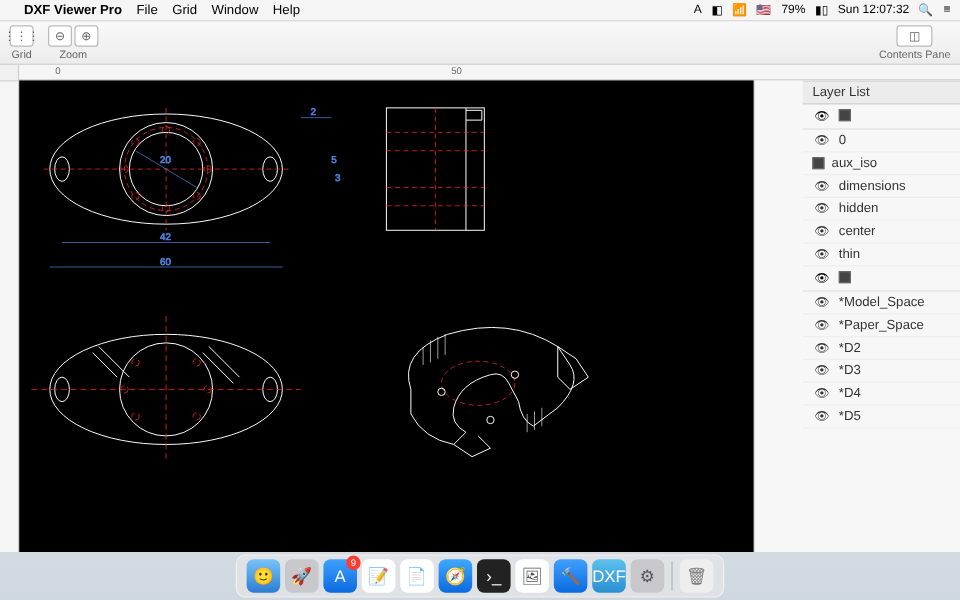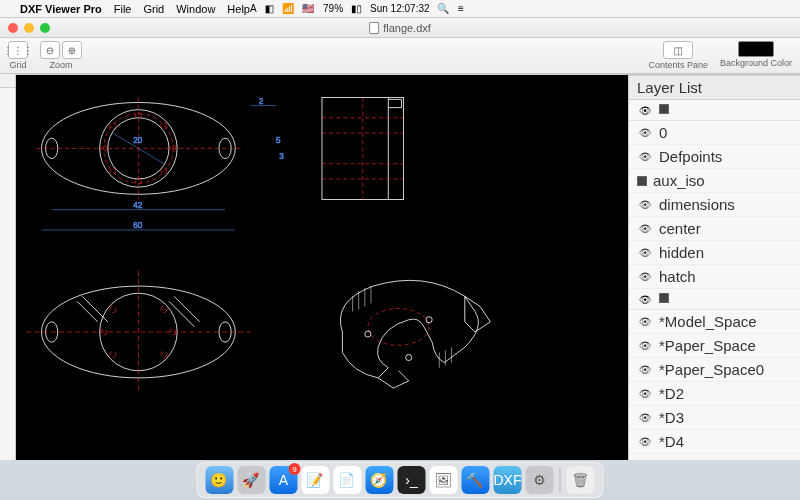--- a/index.html
+++ b/index.html
@@ -1,19 +1,19 @@
 <!DOCTYPE html>
 <html><head>
 <meta charset="utf-8">
 <style>
 * { margin: 0; padding: 0; box-sizing: border-box; font-family: -apple-system, "Helvetica Neue", Arial, sans-serif; }
 body { width: 800px; height: 500px; overflow: hidden; background: linear-gradient(180deg,#b8c4d0 0%,#e8ecef 40%,#d0d8df 100%); position: relative; }
 
 
-.menubar { height: 18px; background: rgba(248,248,248,0.95); display: flex; align-items: center; font-size: 11px; padding: 0 8px; justify-content: flex-start; border-bottom: 1px solid #ccc; }
+.menubar { height: 18px; background: rgba(248,248,248,0.95); display: flex; align-items: center; font-size: 11px; padding: 0 8px; justify-content: space-between; border-bottom: 1px solid #ccc; }
 .menubar-left { display: flex; align-items: center; gap: 12px; }
 .menubar-left .app { font-weight: 600; }
 .menubar-right { display: flex; align-items: center; gap: 8px; font-size: 10px; }
 .apple { font-size: 12px; }
 
 
 .window { position: absolute; top: 18px; left: 0; right: 0; bottom: 40px; background: #fff; display: flex; flex-direction: column; }
 .titlebar { height: 20px; background: linear-gradient(#f6f6f6,#e8e8e8); border-bottom: 1px solid #ccc; display: flex; align-items: center; position: relative; font-size: 11px; }
 .traffic { display: flex; gap: 6px; padding-left: 8px; }
 .tl { width: 10px; height: 10px; border-radius: 50%; }
@@ -33,21 +33,21 @@
 .ruler-h { height: 14px; background: #f5f5f5; border-bottom: 1px solid #ccc; font-size: 8px; color: #666; position: relative; flex:1; }
 .ruler-h span { position: absolute; top: 1px; }
 .ruler-v { width: 16px; background: #f5f5f5; border-right: 1px solid #ccc; }
 .left-col { display:flex; flex-direction:column; }
 .main-col { flex:1; display:flex; flex-direction:column; }
 .canvas-row { flex:1; display:flex; }
 
 .canvas { flex: 1; background: #000; position: relative; overflow: hidden; }
 .canvas svg { width: 100%; height: 100%; }
 
-.sidebar { width: 172px; background: #f7f7f7; border-left: 1px solid #ccc; display: flex; flex-direction: column; font-size: 15px; overflow-y: auto; }
+.sidebar { width: 172px; background: #f7f7f7; border-left: 1px solid #ccc; display: flex; flex-direction: column; font-size: 11px; overflow-y: auto; padding-left: 40px; }
 .panel-header { background: #ececec; padding: 3px 8px; font-weight: 500; border-bottom: 1px solid #d0d0d0; border-top: 1px solid #d0d0d0; color:#333; }
 .panel-controls { padding: 4px 8px; display: flex; gap: 6px; border-bottom: 1px solid #e0e0e0; }
 .eye { width: 16px; height: 12px; display: inline-flex; align-items: center; justify-content: center; }
 .eye::before { content: "👁"; font-size: 10px; filter: grayscale(1); }
 .sq { width: 10px; height: 10px; border: 1px solid #666; display: inline-block; background:#444; }
 .layer-row { padding: 3px 8px; display: flex; align-items: center; gap: 6px; border-bottom: 1px solid #eee; cursor: pointer; color:#333; }
 
 .dock { position: absolute; bottom: 2px; left: 50%; transform: translateX(-50%); height: 36px; background: rgba(230,230,230,0.65); border-radius: 8px; padding: 3px 8px; display: flex; gap: 4px; align-items: center; border:1px solid rgba(255,255,255,0.5); }
 .dock-item { width: 28px; height: 28px; border-radius: 6px; background: linear-gradient(#6ab0f3,#2a6fc9); display:flex; align-items:center; justify-content:center; font-size:14px; color:#fff; }
 .dock-sep { width:1px; height:24px; background: rgba(0,0,0,0.2); margin:0 2px; }
@@ -73,54 +73,39 @@
     <span>🇺🇸</span>
     <span>79%</span>
     <span>▮▯</span>
     <span>Sun 12:07:32</span>
     <span>🔍</span>
     <span>≡</span>
   </div>
 </div>
 
 <div class="window">
-  <div class="titlebar">
-    <div class="traffic">
-      <div class="tl r"></div>
-      <div class="tl y"></div>
-      <div class="tl g"></div>
-    </div>
-    <div class="title-center">
-      <span class="doc-icon"></span>
-      <span>flange.dxf</span>
-    </div>
-  </div>
 
   <div class="toolbar">
     <div class="tool-group">
       <div class="tool-item">
         <div class="tbtn">⋮⋮⋮</div>
         <span>Grid</span>
       </div>
       <div class="tool-item">
         <div class="tool-btns">
           <div class="tbtn">⊖</div>
           <div class="tbtn">⊕</div>
         </div>
         <span>Zoom</span>
       </div>
     </div>
     <div class="tool-group">
       <div class="tool-item">
         <div class="tbtn" style="width:30px">◫</div>
         <span>Contents Pane</span>
-      </div>
-      <div class="tool-item">
-        <div class="color-swatch"></div>
-        <span>Background Color</span>
       </div>
     </div>
   </div>
 
   <div class="content">
     <div class="left-col">
       <div class="ruler-corner"></div>
       <div class="ruler-v" style="flex:1"></div>
     </div>
     <div class="main-col">
@@ -234,72 +219,68 @@
           <div class="panel-controls">
             <span class="eye"></span>
             <span class="sq"></span>
           </div>
           <div id="layers">
               <div class="layer-row">
                 <span class="eye"></span>
                 <span>0</span>
               </div>
               <div class="layer-row">
-                <span class="eye"></span>
-                <span>Defpoints</span>
-              </div>
-              <div class="layer-row">
                 <span class="sq"></span>
                 <span>aux_iso</span>
               </div>
               <div class="layer-row">
                 <span class="eye"></span>
                 <span>dimensions</span>
               </div>
               <div class="layer-row">
                 <span class="eye"></span>
+                <span>hidden</span>
+              </div>
+              <div class="layer-row">
+                <span class="eye"></span>
                 <span>center</span>
               </div>
               <div class="layer-row">
                 <span class="eye"></span>
-                <span>hidden</span>
-              </div>
-              <div class="layer-row">
-                <span class="eye"></span>
-                <span>hatch</span>
+                <span>thin</span>
               </div>
             </div>
           <div class="panel-controls">
             <span class="eye"></span>
             <span class="sq"></span>
           </div>
           <div id="blocks">
               <div class="layer-row">
                 <span class="eye"></span>
                 <span>*Model_Space</span>
               </div>
               <div class="layer-row">
                 <span class="eye"></span>
                 <span>*Paper_Space</span>
               </div>
               <div class="layer-row">
                 <span class="eye"></span>
-                <span>*Paper_Space0</span>
-              </div>
-              <div class="layer-row">
-                <span class="eye"></span>
                 <span>*D2</span>
               </div>
               <div class="layer-row">
                 <span class="eye"></span>
                 <span>*D3</span>
               </div>
               <div class="layer-row">
                 <span class="eye"></span>
                 <span>*D4</span>
+              </div>
+              <div class="layer-row">
+                <span class="eye"></span>
+                <span>*D5</span>
               </div>
             </div>
         </div>
       </div>
     </div>
   </div>
 </div>
 
 <div class="dock">
   <div class="dock-wrap">

